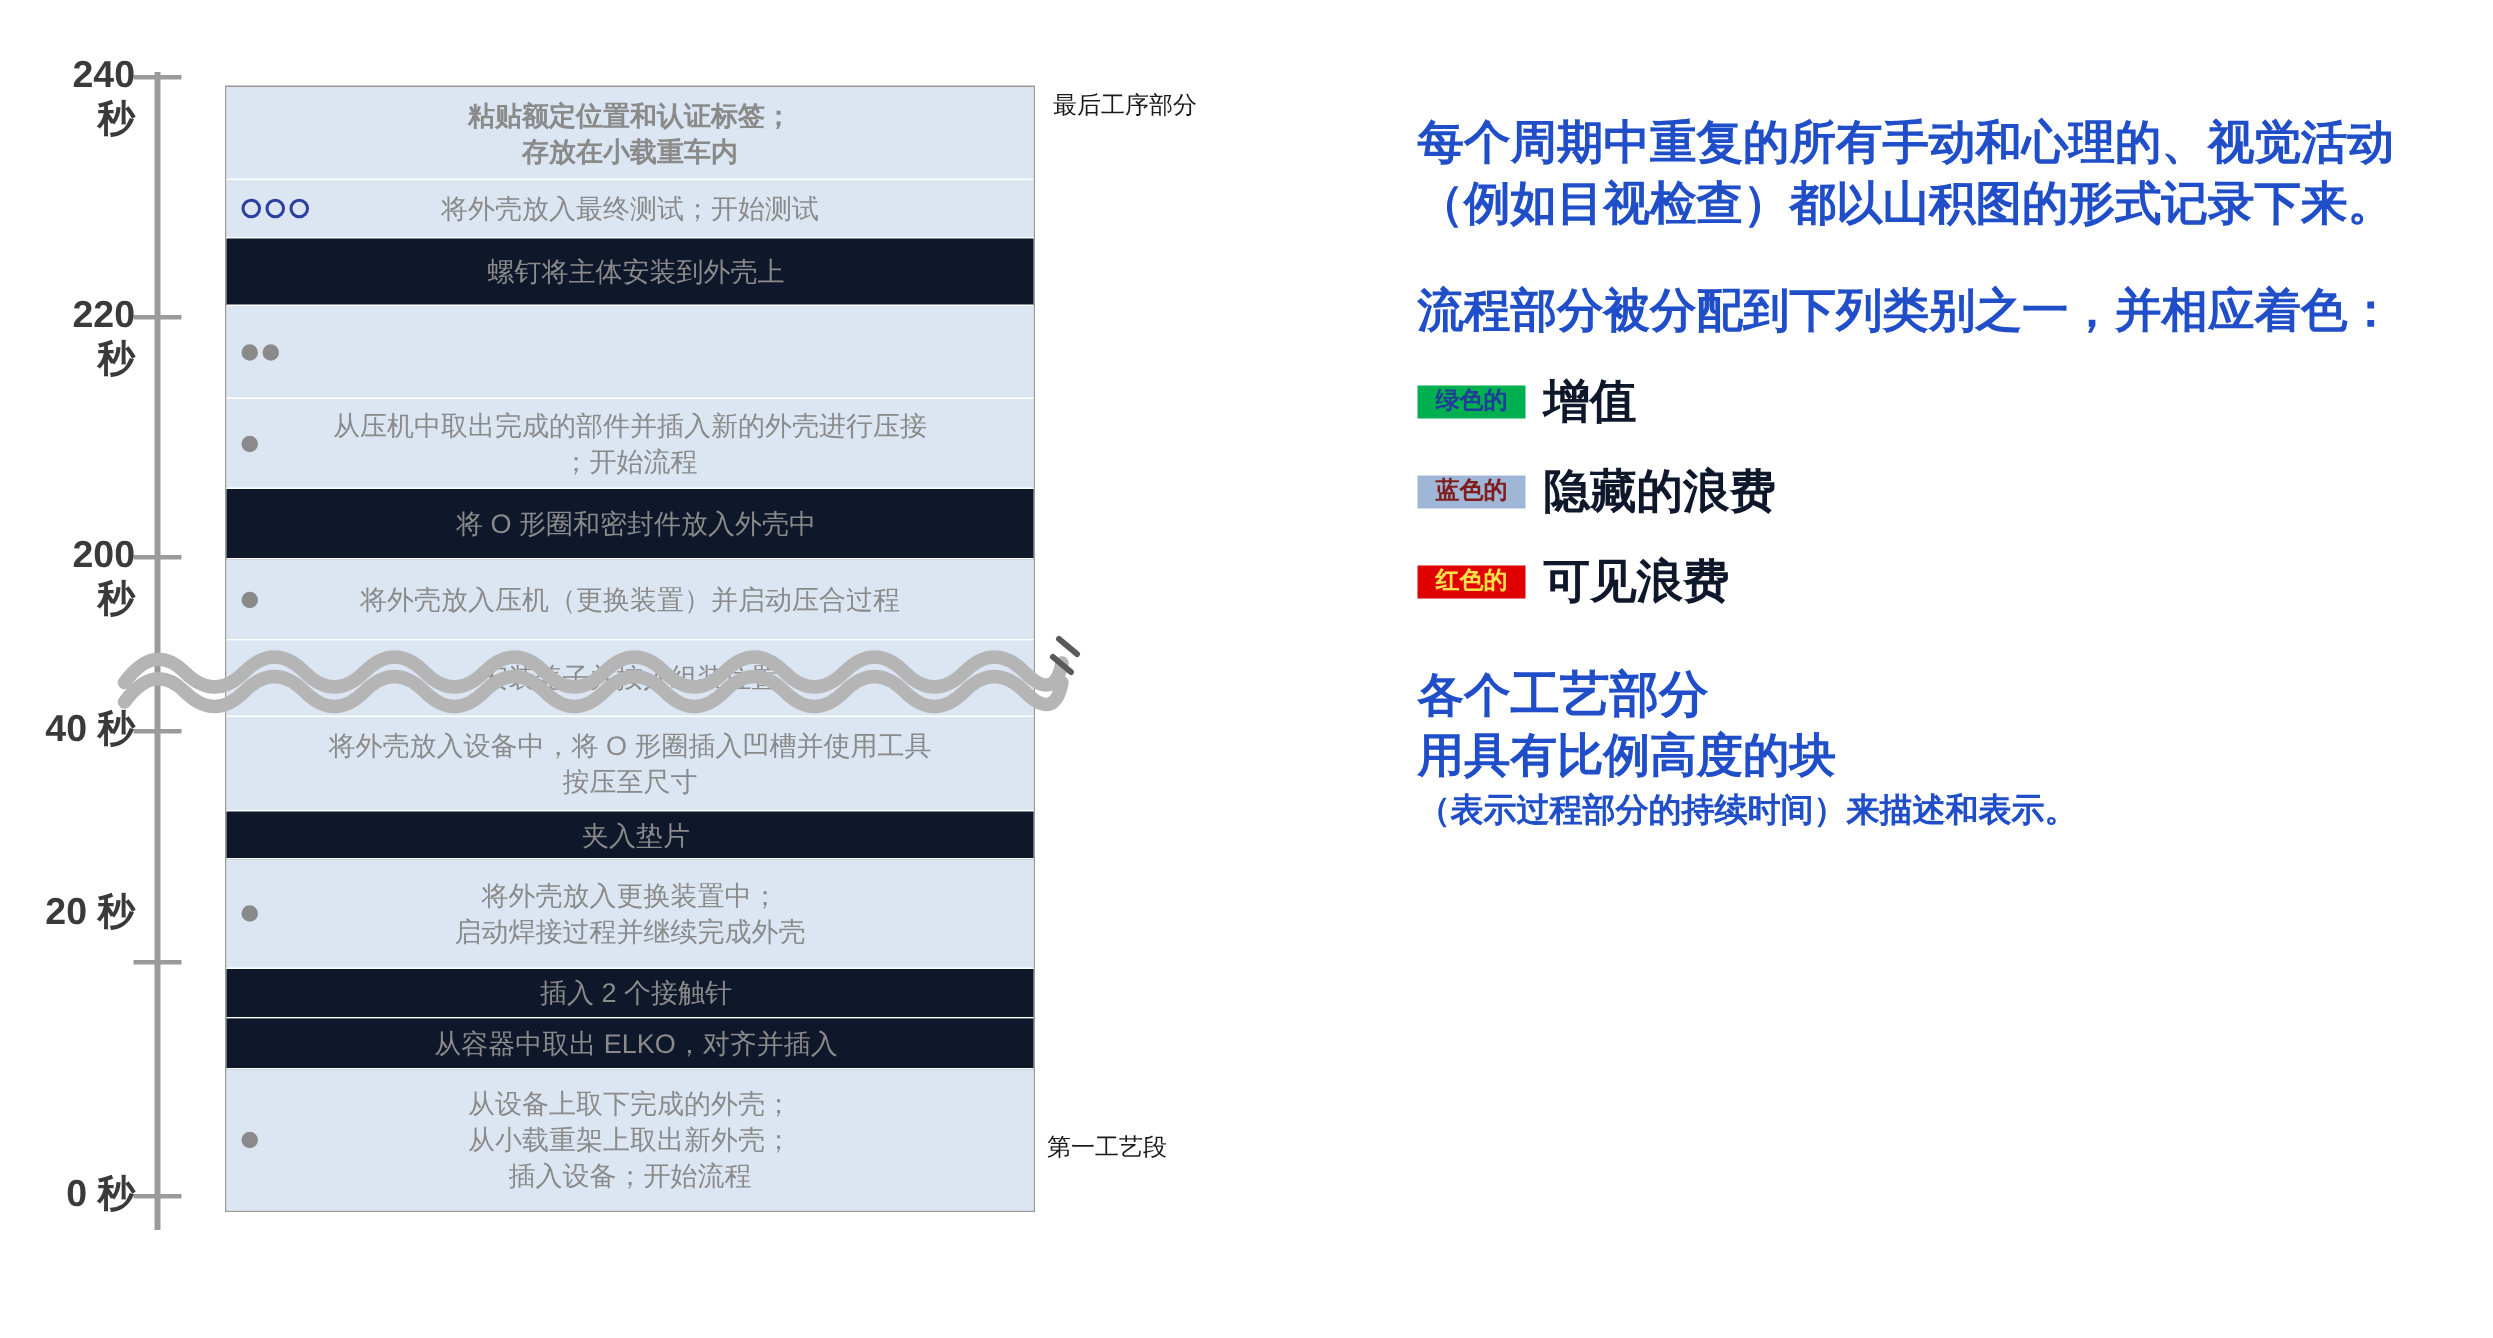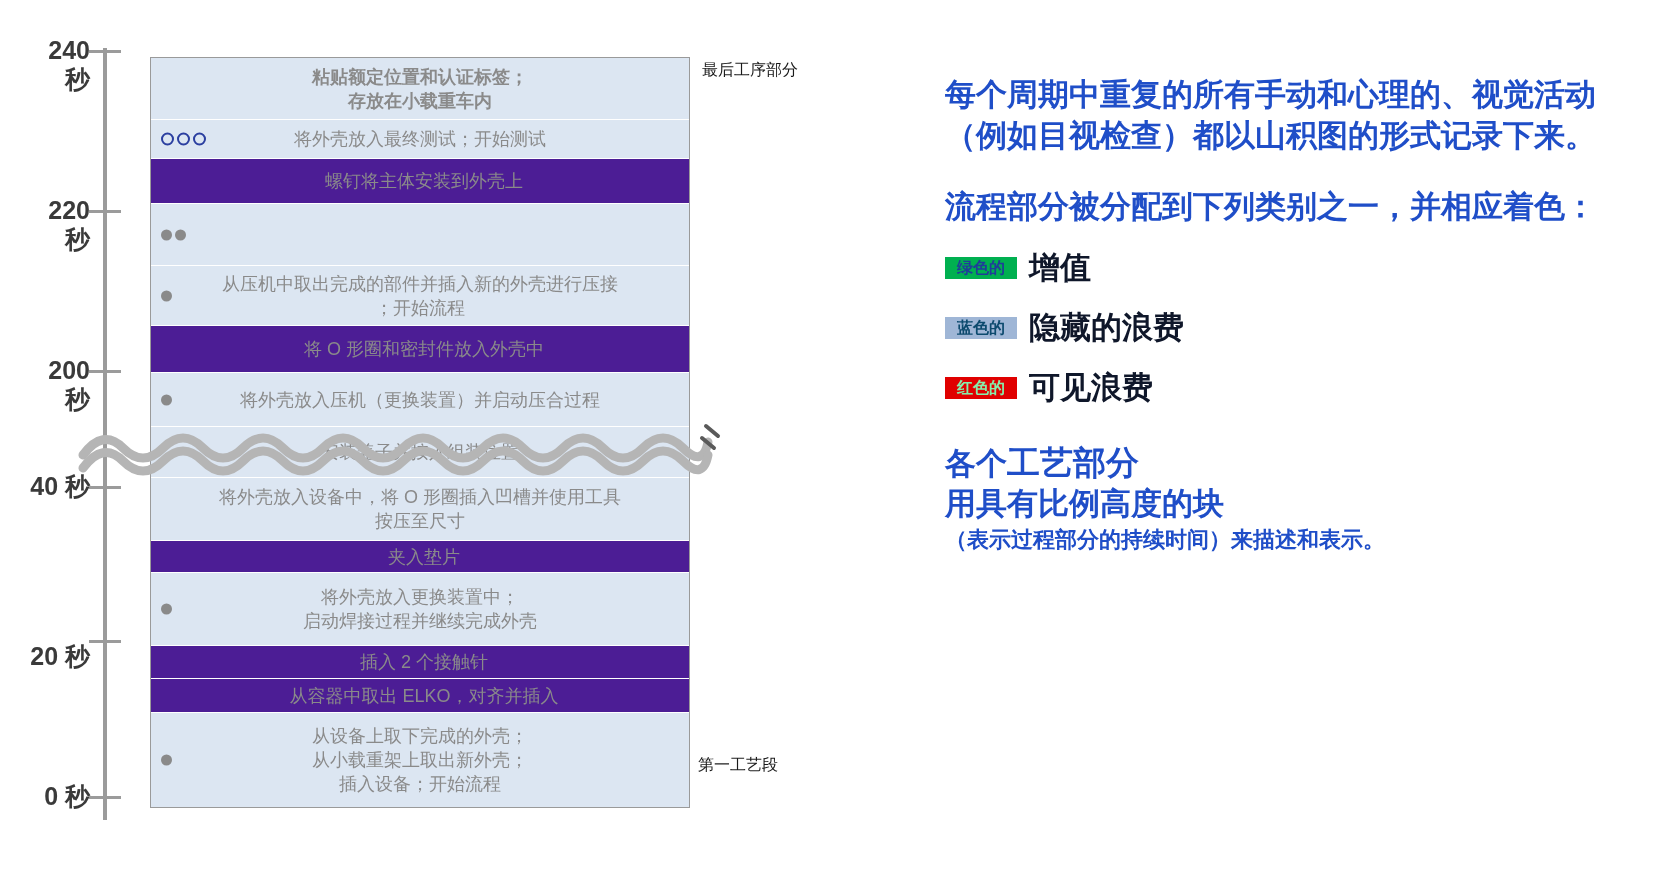--- a/index.html
+++ b/index.html
@@ -67,21 +67,21 @@
     justify-content: center;
     text-align: center;
     color: #8a8a8a;
     font-size: 18px;
     line-height: 24px;
     padding: 2px 28px;
     white-space: pre-line;
   }
   .block:last-child { border-bottom: none; }
   .block.blue  { background: #dce6f2; }
-  .block.green { background: #4c1d95; padding-left: 36px; }
+  .block.green { background: #0f172a; padding-left: 36px; }
 
   .marks {
     position: absolute;
     left: 10px;
     top: 50%;
     transform: translateY(-50%);
     display: flex;
     gap: 3px;
     align-items: center;
   }
@@ -142,22 +142,22 @@
     font-size: 16px;
     font-weight: bold;
     padding: 1px 4px;
     margin-right: 12px;
     line-height: 20px;
     width: 72px;
     box-sizing: border-box;
     text-align: center;
   }
   .chip-green { background: #00b050; color: #1f3d99; }
-  .chip-blue  { background: #9fb6d6; color: #0c4a6e; }
-  .chip-red   { background: #e00000; color: #86efac; }
+  .chip-blue  { background: #9fb6d6; color: #7f1d1d; }
+  .chip-red   { background: #e00000; color: #fde047; }
   .legend-text {
     font-size: 31px;
     font-weight: bold;
     color: #0f172a;
     line-height: 38px;
   }
   .sub-head {
     font-size: 31px;
     font-weight: bold;
     color: #1f4ec8;
@@ -182,21 +182,21 @@
 秒</div>
       <div class="tick" style="top: 210px;"></div>
       <div class="axis-label" style="top: 196px;">220
 秒</div>
       <div class="tick" style="top: 370px;"></div>
       <div class="axis-label" style="top: 356px;">200
 秒</div>
       <div class="tick" style="top: 486px;"></div>
       <div class="axis-label" style="top: 472px;">40 秒</div>
       <div class="tick" style="top: 640px;"></div>
-      <div class="axis-label" style="top: 642px;">20 秒</div>
+      <div class="axis-label" style="top: 594px;">20 秒</div>
       <div class="tick" style="top: 796px;"></div>
       <div class="axis-label" style="top: 782px;">0 秒</div>
     </div>
 </div>
 
 <div id="stack">
     <div class="block blue" style="height: 62px; font-weight: bold;"><span>粘贴额定位置和认证标签；
 存放在小载重车内</span></div>
     <div class="block blue" style="height: 39px;"><div class="marks"><span class="ring"></span><span class="ring"></span><span class="ring"></span></div><span>将外壳放入最终测试；开始测试</span></div>
     <div class="block green" style="height: 45px;"><span>螺钉将主体安装到外壳上</span></div>

